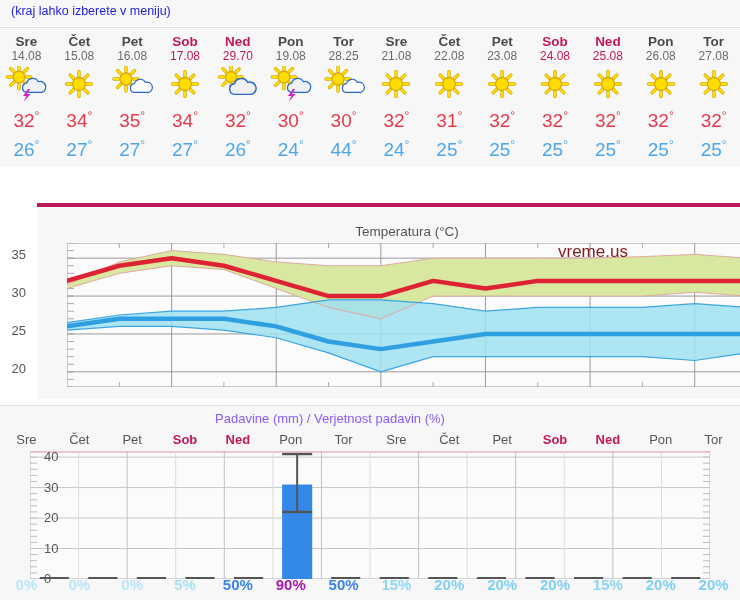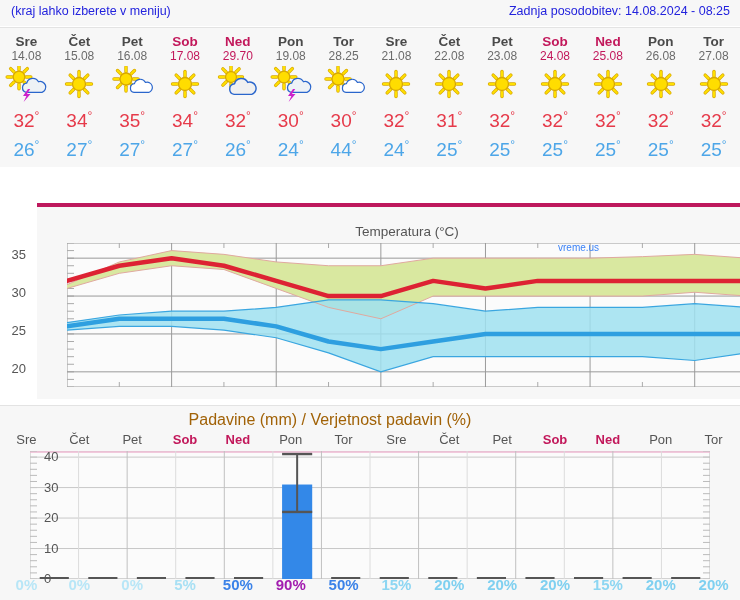--- a/index.html
+++ b/index.html
@@ -108,40 +108,40 @@
   }
   .ylabels { position: absolute; left: 0; top: 203px; width: 30px; height: 196px; }
   .ylab {
     position: absolute; right: 4px;
     font-size: 13px; color: #555;
     transform: translateY(-50%);
     text-align: right;
   }
   .watermark {
     position: absolute;
-    font-size: 10px; color: #3b82f6;
+    font-size: 17px; color: #7f1d1d;
   }
 
   
   .gap2 {
     position: absolute; left: 0; top: 399px;
     width: 740px; height: 6px; background: #ffffff;
   }
 
   
   .precipchart {
     position: absolute; left: 0; top: 405px;
     width: 740px; height: 195px;
     background: #f7f7f7;
     border-top: 1px solid #e3e3e3;
   }
   .precip-title {
     position: absolute; left: 0; top: 5px;
     width: 660px; text-align: center;
-    font-size: 16px; color: #a16207;
+    font-size: 13px; color: #8b5cf6;
   }
   .precip-days {
     position: absolute; left: 0; top: 26px;
     width: 740px; height: 17px;
     display: flex;
   }
   .precip-day {
     flex: 1 1 0; text-align: center;
     font-size: 13px; color: #555;
   }
@@ -166,21 +166,20 @@
     font-size: 15px; font-weight: bold;
   }
 </style>
 </head>
 <body>
 
 <div id="page">
 
   <div class="topbar">
     <div class="topbar-left">(kraj lahko izberete v meniju)</div>
-    <div class="topbar-right">Zadnja posodobitev: 14.08.2024 - 08:25</div>
   </div>
 
   <div class="forecast">
     <div class="daycols" id="daycols">
         <div class="daycol">
           <div class="dname">Sre</div>
           <div class="ddate">14.08</div>
           <div class="icon-wrap">
             <svg width="46" height="36" viewBox="0 0 46 36">
               <g>

